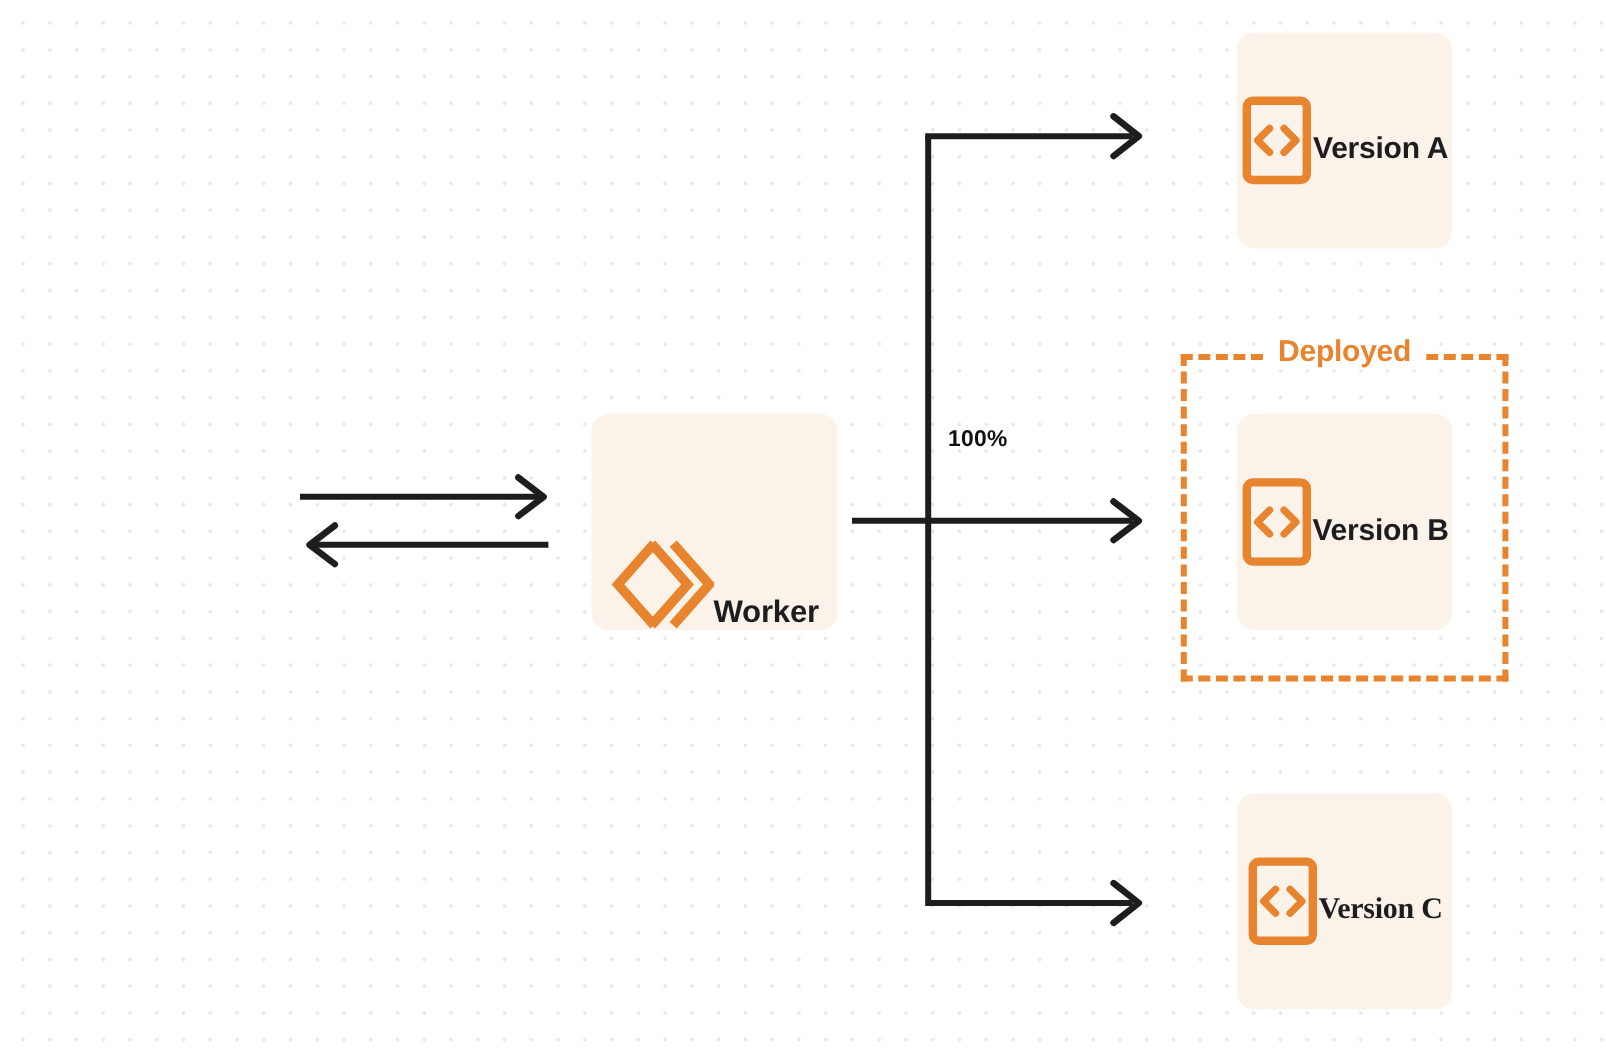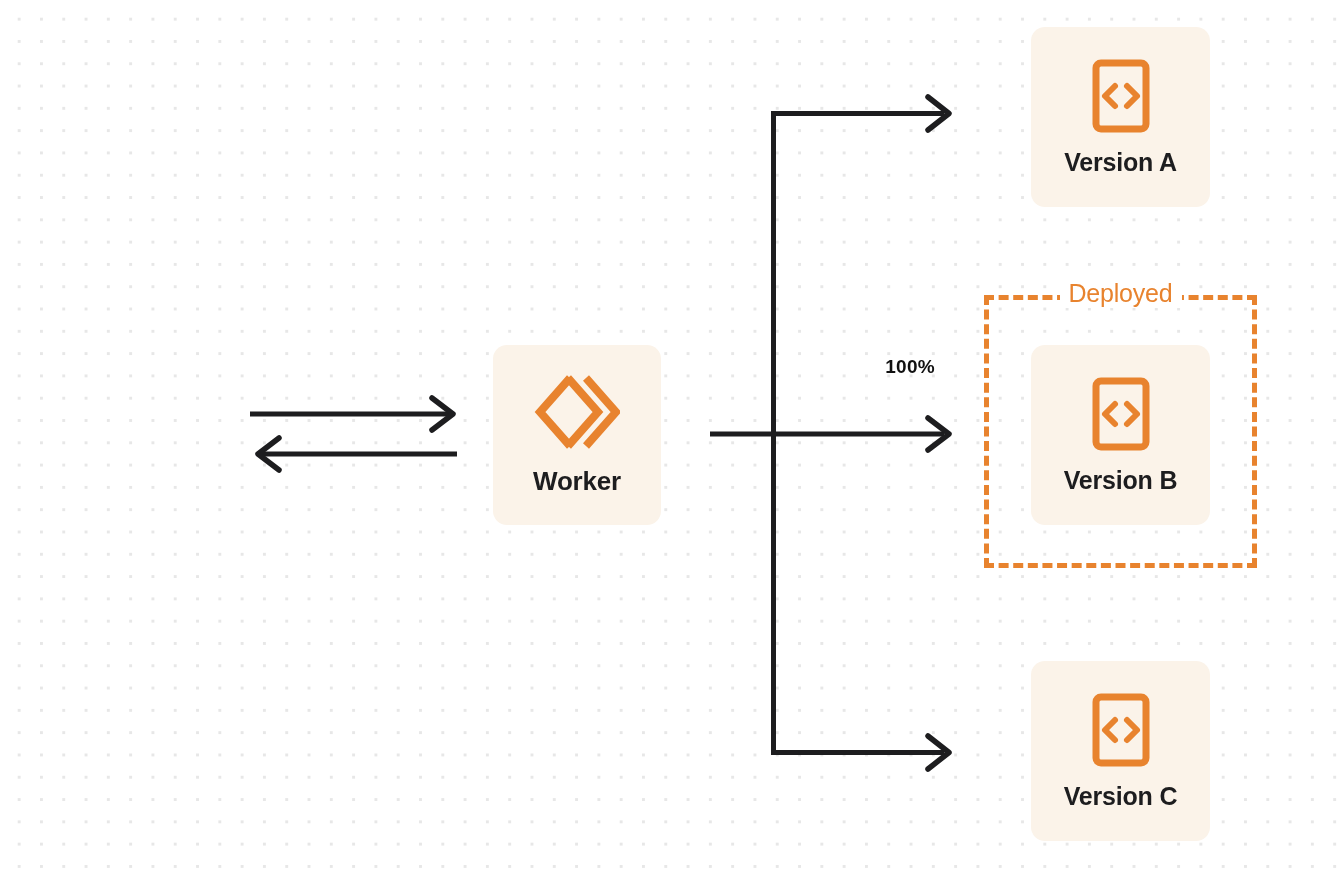--- a/index.html
+++ b/index.html
@@ -18,21 +18,21 @@
     overflow: hidden;
     font-family: "Liberation Sans", sans-serif;
     -webkit-font-smoothing: antialiased;
   }
 
   
   .node {
     position: absolute;
     box-sizing: border-box;
     display: flex;
-    flex-direction: column;
+    flex-direction: row;
     align-items: center;
     justify-content: center;
     border-radius: 14px;
   }
   .node-label {
     font-weight: bold;
     color: #1d1d1f;
     letter-spacing: -0.2px;
     text-align: center;
     white-space: nowrap;
@@ -45,37 +45,38 @@
     width: 180px;
     height: 180px;
     background: #f3f4f5;
   }
   .client-node .node-label { font-size: 26px; }
 
   
   .worker-node {
     left: 493px;
     top: 345px;
-    width: 168px;
+    width: 205px;
     height: 180px;
     background: #fbf3e9;
+    align-items: flex-end;
   }
   .worker-node .node-label { font-size: 26px; margin-top: 16px; }
 
   
   .version-node {
     left: 1031px;
     width: 179px;
     height: 180px;
     background: #fbf3e9;
   }
   .version-node .node-label { font-size: 25px; margin-top: 14px; }
   .version-a { top: 27px; }
   .version-b { top: 345px; }
-  .version-c { top: 661px; }
+  .version-c { top: 661px; font-family: Liberation Serif, serif; }
 
   .icon-wrap {
     display: block;
     line-height: 0;
   }
 
   
   .deployed-group {
     position: absolute;
     left: 984px;
@@ -91,33 +92,33 @@
   }
   .deployed-label {
     position: absolute;
     top: -17px;
     left: 50%;
     transform: translateX(-50%);
     background: #ffffff;
     padding: 0 9px;
     color: #e8832e;
     font-size: 25px;
-    font-weight: normal;
+    font-weight: bold;
     letter-spacing: -0.2px;
     white-space: nowrap;
     line-height: 30px;
   }
 
   
   .traffic-label {
     position: absolute;
     left: 790px;
     top: 350px;
     width: 145px;
-    text-align: right;
+    text-align: left;
     color: #111111;
     font-size: 19px;
     font-weight: bold;
     line-height: 33px;
     letter-spacing: 0.3px;
   }
 
   
   .connectors {
     position: absolute;

